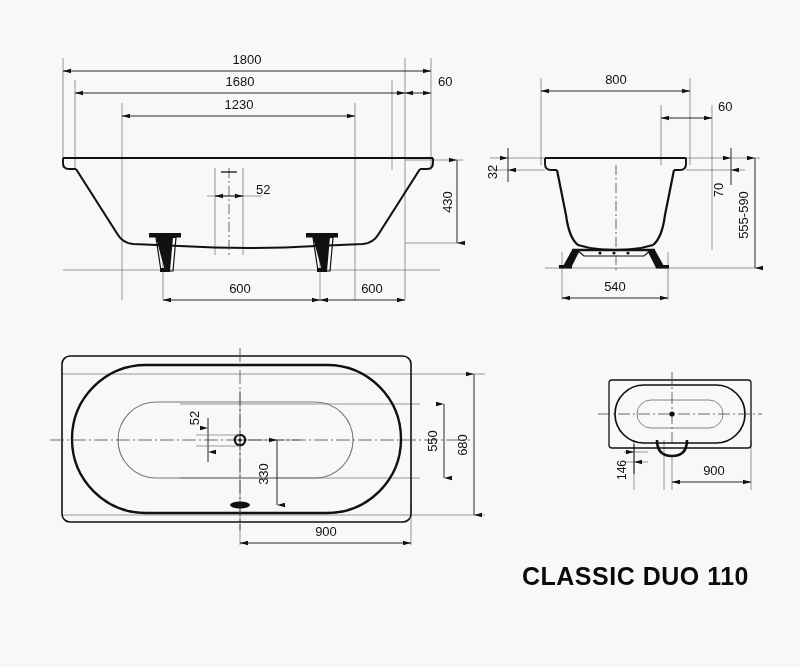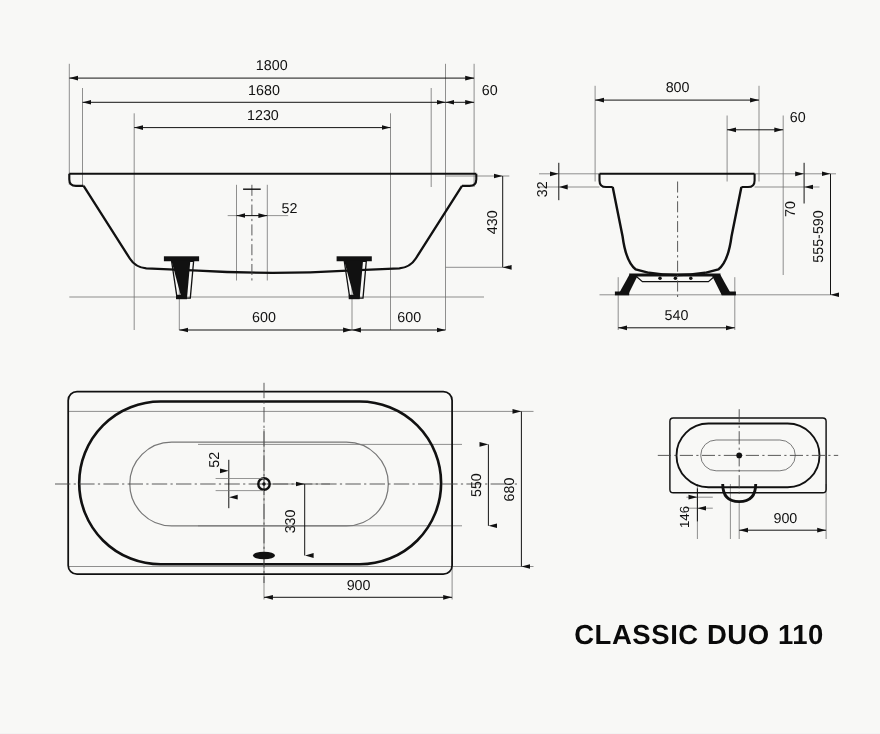--- a/index.html
+++ b/index.html
@@ -8,21 +8,21 @@
     padding: 0;
     background: #ffffff;
   }
   body {
     font-family: "Liberation Sans", sans-serif;
   }
   #sheet {
     position: relative;
     width: 800px;
     height: 667px;
-    background: #e5e5e5;
+    background: #eab308;
     overflow: hidden;
     text-decoration: underline;
   }
   #sheet svg {
     display: block;
     width: 800px;
     height: 667px;
   }
   .dimtext {
     font-family: "Liberation Sans", sans-serif;

